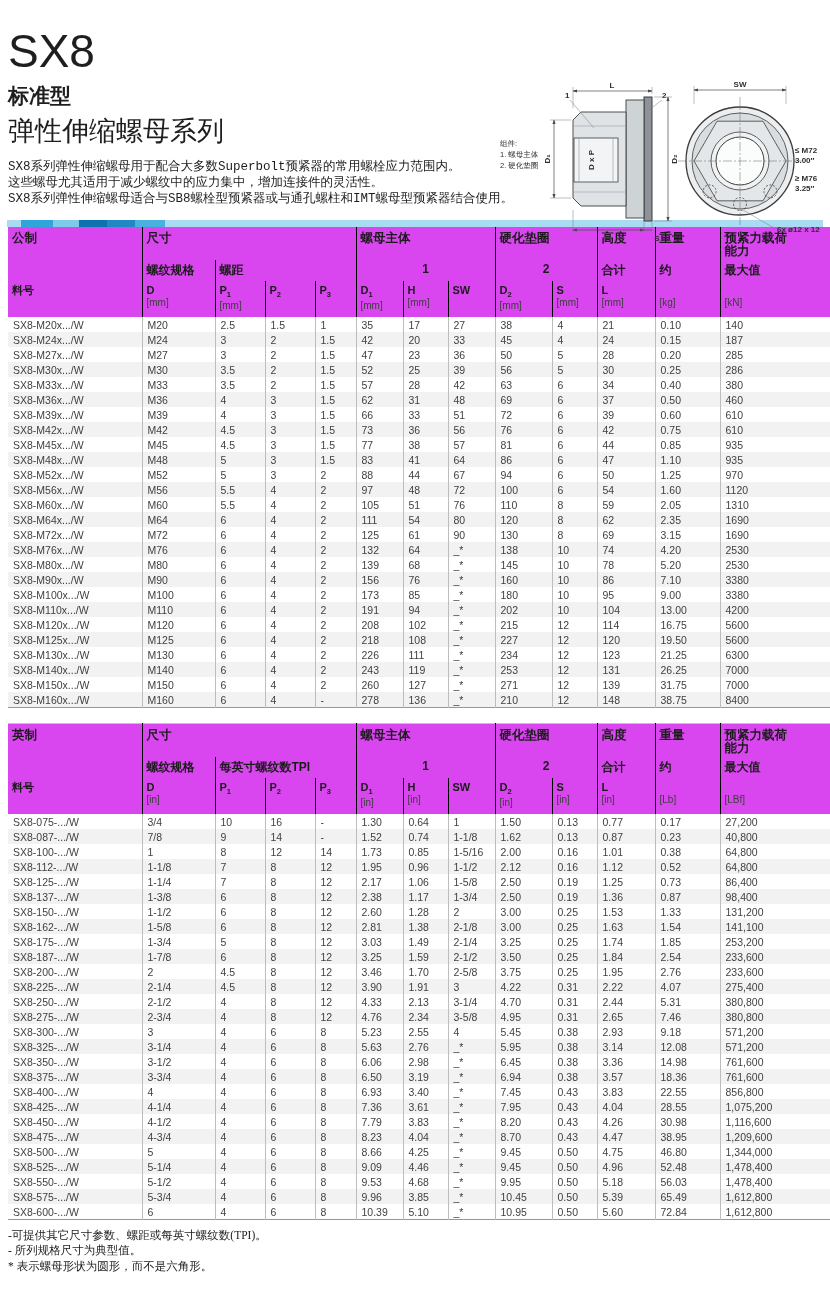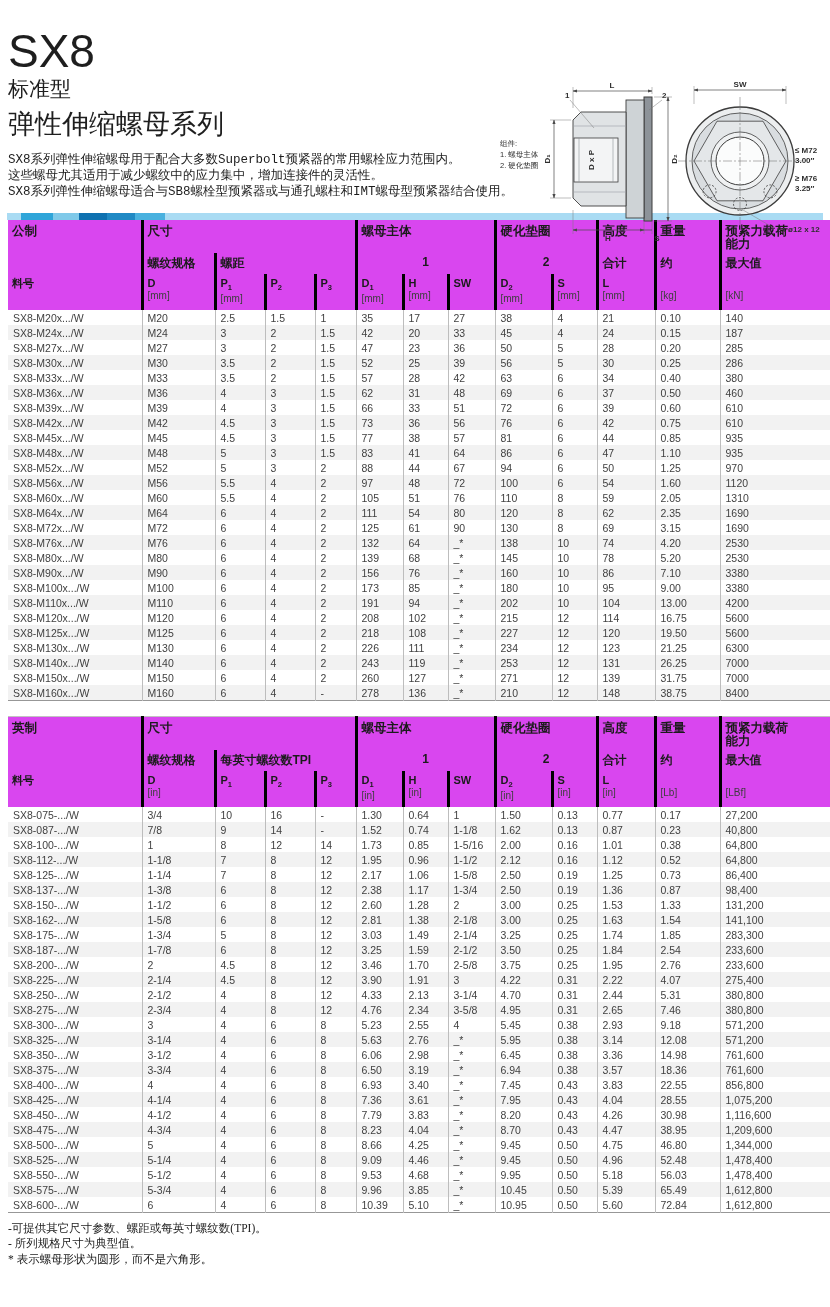--- a/index.html
+++ b/index.html
@@ -2,21 +2,21 @@
 <html><head>
 <meta charset="utf-8">
 <style>
   html,body{margin:0;padding:0}
   body{width:830px;height:1307px;background:#fff;position:relative;overflow:hidden;
        font-family:"Liberation Sans",sans-serif;color:#262626}
   .content{padding:0 8px;position:relative}
 
   
   .title{font-size:46px;font-weight:400;line-height:1.02;margin:28px 0 0 0;color:#1e1e1e}
-  .sub1{font-size:21px;font-weight:400;color:#1e1e1e}
+  .sub1{font-size:21px;font-weight:700;margin-top:7px;color:#1e1e1e}
   .sub2{font-size:27px;font-weight:400;margin-top:3px;color:#1e1e1e}
   .desc{font-family:Liberation Mono, monospace;font-size:12.5px;line-height:1.3;margin:0;color:#1c1c1c}
   .desc-wrap{margin-top:10px}
 
   .drawing{position:absolute;top:36px;right:0;width:352px;height:182px}
   .drawing text{font-family:"Liberation Sans",sans-serif;fill:#2e2e2e}
   .dim{stroke:#4a4a4a;stroke-width:0.7;fill:none}
   .ext{stroke:#7a7a7a;stroke-width:0.5;fill:none}
   .cl{stroke:#666;stroke-width:0.5;fill:none;stroke-dasharray:9 2 2 2}
   .dimtxt{font-size:8px;font-weight:700}
@@ -37,21 +37,21 @@
   
   table{border-collapse:collapse;table-layout:fixed;width:822px;border-bottom:1px solid #979797}
   thead{background:#d946ef}
   th{font-weight:700;text-align:left;vertical-align:top;padding:2px 4px;color:#1b1b1b}
   .h1{font-size:12.5px;height:20px;padding-top:5px;line-height:1.05}
   .h2{font-size:12px;height:17px;padding-top:2px}
   .h2.ctr{text-align:center}
   .colh{font-size:11px;height:31px;padding-top:3px;line-height:1.15}
   .colh sub{font-size:7.5px;vertical-align:sub}
   .colh .unit{font-weight:400;font-size:10px;color:#3d3d3d}
-  .bL{border-left:3px solid #000000}
+  .bL{border-left:1px solid #000000}
   tbody td{font-size:10.5px;color:#3f3f3f;padding:2px 4px 1px 5px;height:12px;line-height:12px;
            border-left:1px solid #bdbdbd;white-space:nowrap;overflow:hidden}
   tbody td:first-child{border-left:none}
   tbody tr:nth-child(even){background:#f2f2f2}
   .tbl2{margin-top:15px}
   .tbl2 table{border-top:1px solid #c2c2c2}
 
   
   .notes{margin-top:8px}
   .notes p{margin:0;font-family:"Liberation Serif",serif;font-size:11.5px;line-height:1.32;color:#1c1c1c}
@@ -786,21 +786,21 @@
             <td>5</td>
             <td>8</td>
             <td>12</td>
             <td>3.03</td>
             <td>1.49</td>
             <td>2-1/4</td>
             <td>3.25</td>
             <td>0.25</td>
             <td>1.74</td>
             <td>1.85</td>
-            <td>283,300</td>
+            <td>253,200</td>
           </tr>
           <tr>
             <td>SX8-187-.../W</td>
             <td>1-7/8</td>
             <td>6</td>
             <td>8</td>
             <td>12</td>
             <td>3.25</td>
             <td>1.59</td>
             <td>2-1/2</td>

